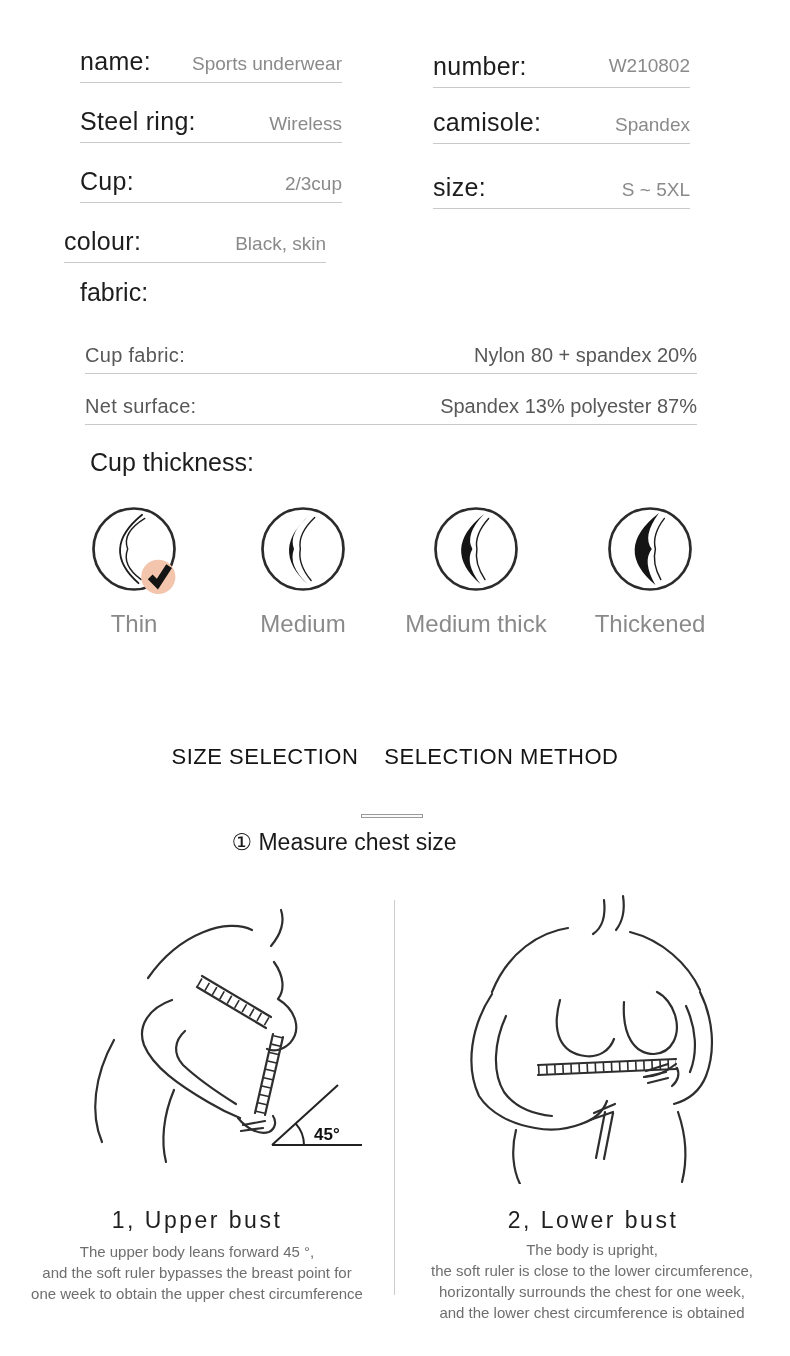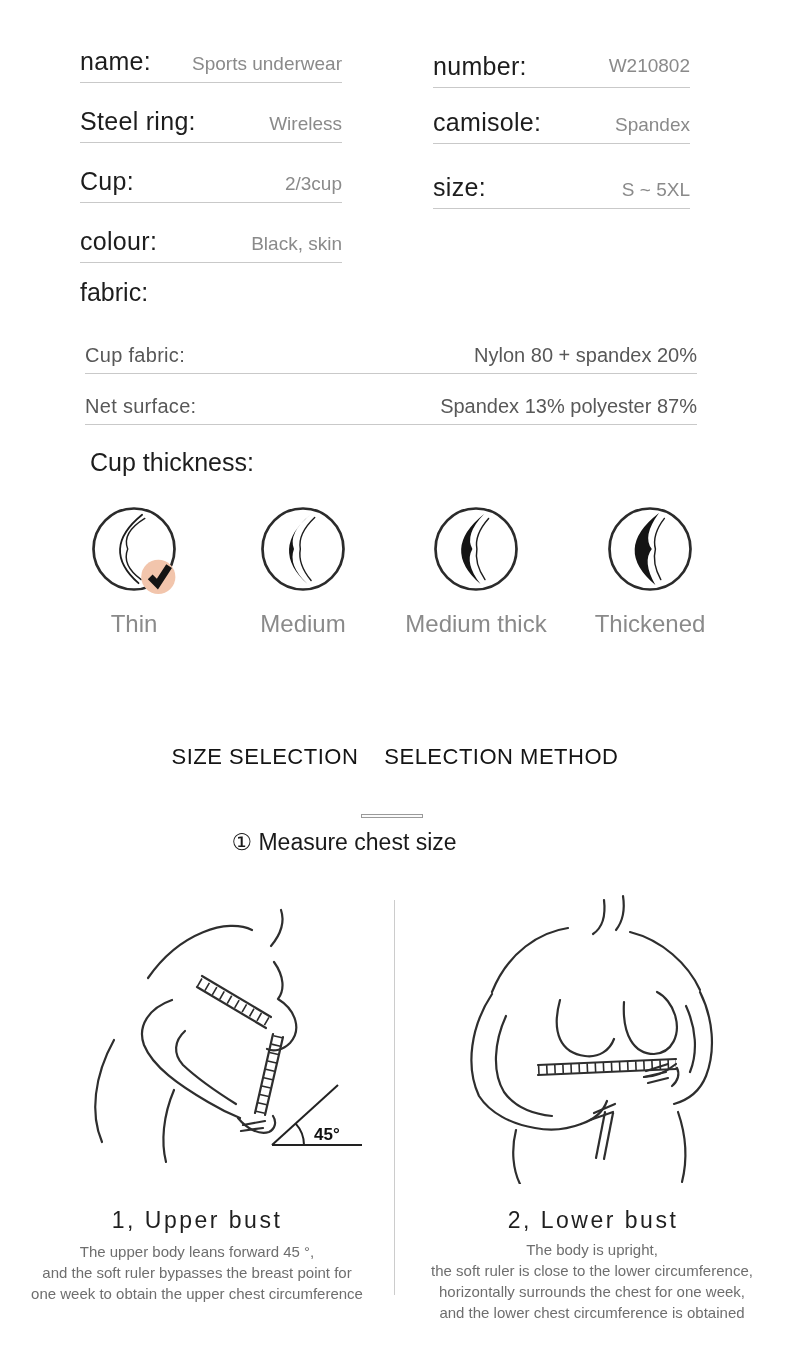--- a/index.html
+++ b/index.html
@@ -50,21 +50,21 @@
     <span class="spec-value">Sports underwear</span>
   </div>
   <div class="spec-row" style="left:80px;top:97px;width:262px;">
     <span class="spec-label">Steel ring:</span>
     <span class="spec-value">Wireless</span>
   </div>
   <div class="spec-row" style="left:80px;top:157px;width:262px;">
     <span class="spec-label">Cup:</span>
     <span class="spec-value">2/3cup</span>
   </div>
-  <div class="spec-row" style="left:80px;top:217px;width:262px;text-align:center;">
+  <div class="spec-row" style="left:64px;top:217px;width:262px;text-align:center;">
     <span class="spec-label">colour:</span>
     <span class="spec-value">Black, skin</span>
   </div>
 
   <div class="spec-row" style="left:433px;top:42px;width:257px;align-items:center;">
     <span class="spec-label">number:</span>
     <span class="spec-value">W210802</span>
   </div>
   <div class="spec-row" style="left:433px;top:98px;width:257px;">
     <span class="spec-label">camisole:</span>

